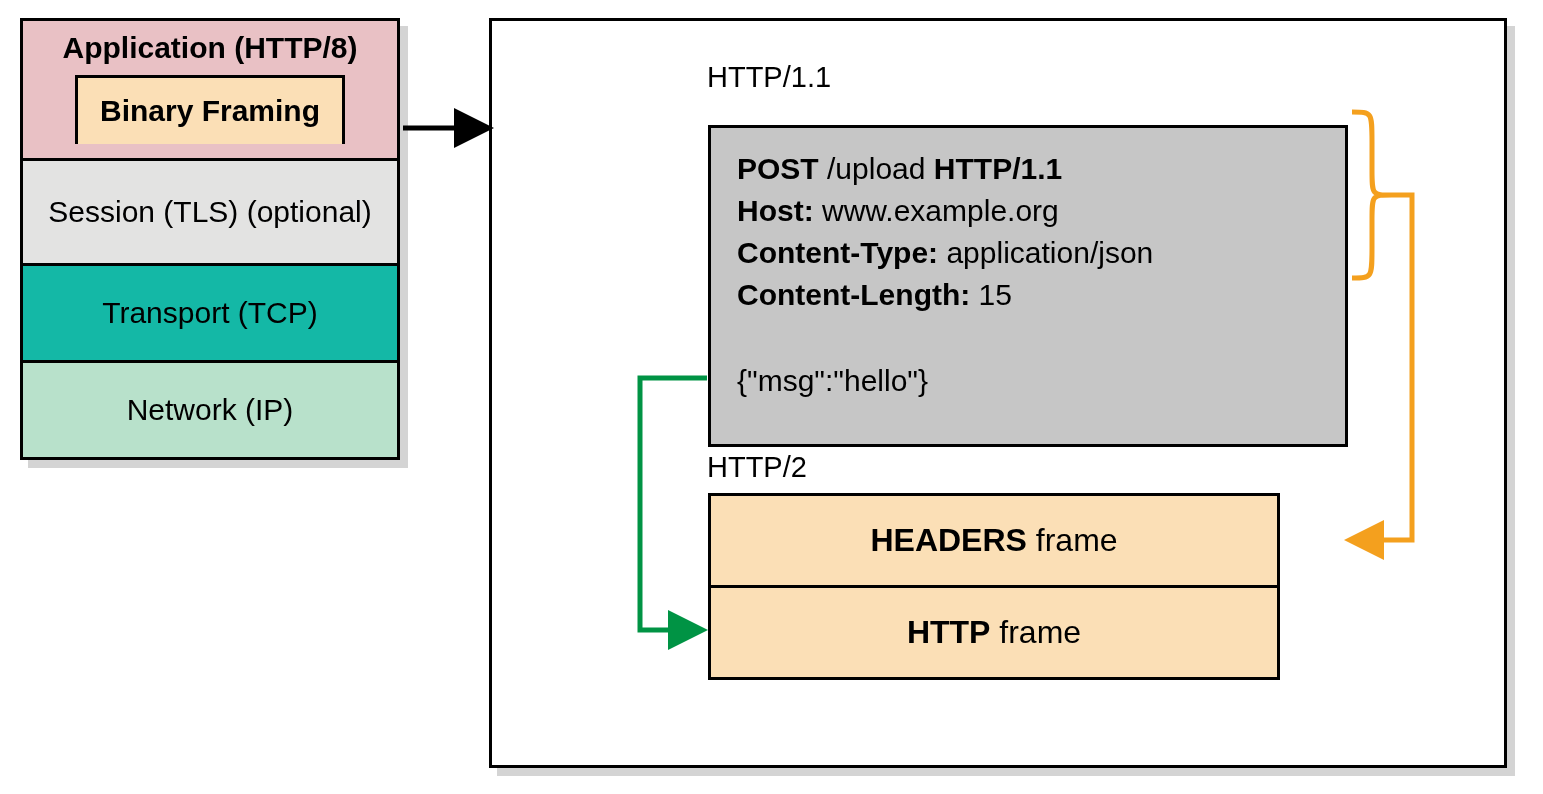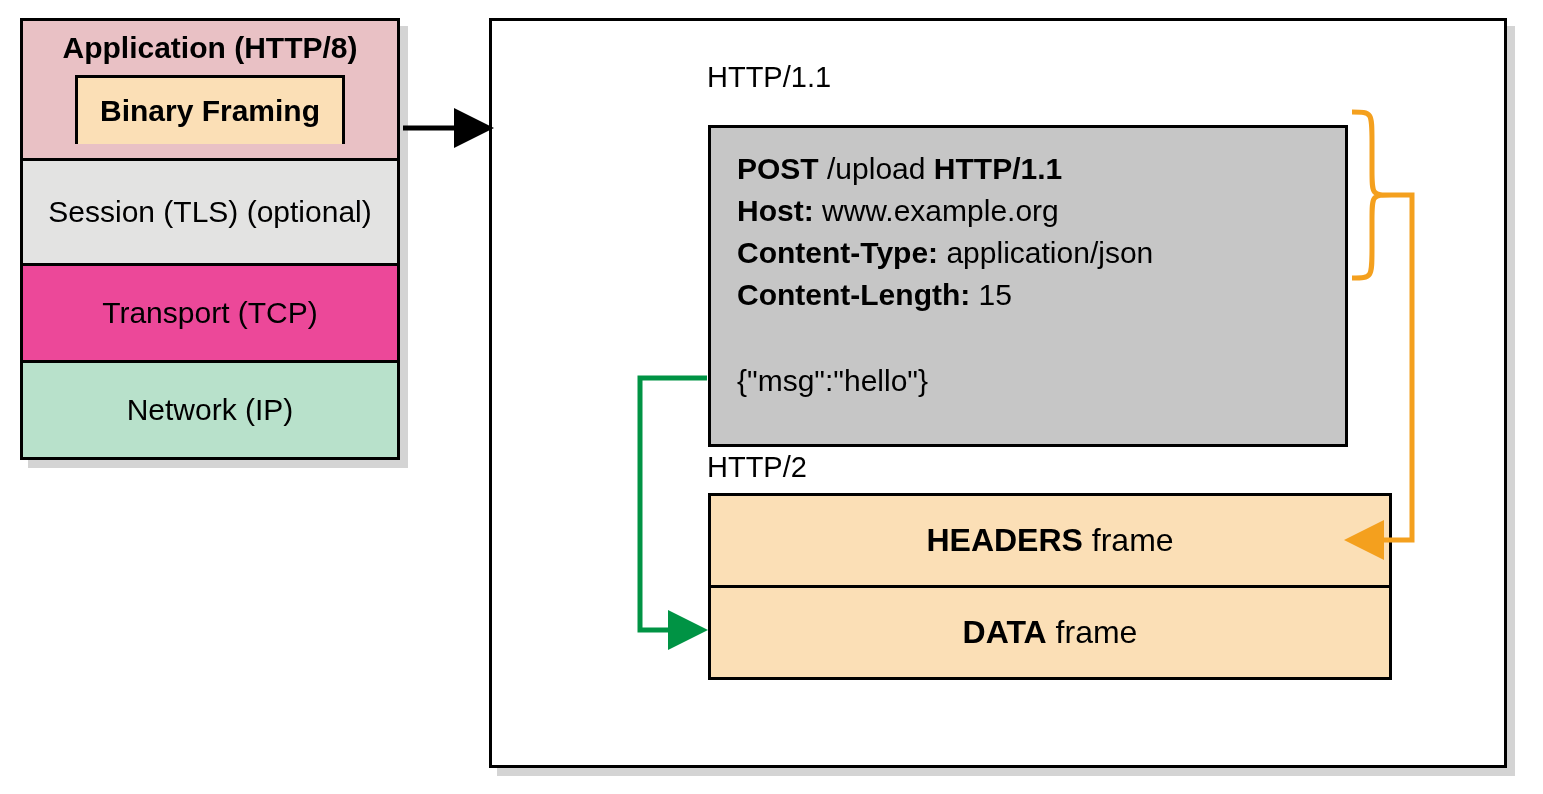--- a/index.html
+++ b/index.html
@@ -47,21 +47,21 @@
       border-bottom: none;
       margin: 0 42px;
       padding: 16px 10px;
       font-weight: bold;
     }
     .layer-session {
       background: #e3e3e2;
       padding: 34px 10px;
     }
     .layer-transport {
-      background: #ec4899;
+      background: #14b8a6;
       padding: 30px 10px;
     }
     .layer-network {
       background: #b8e1cb;
       padding: 30px 10px;
     }
     .right-panel {
       position: absolute;
       left: 489px;
       top: 18px;
@@ -96,21 +96,21 @@
     .http2-label {
       position: absolute;
       left: 215px;
       top: 430px;
       font-size: 29px;
     }
     .frames-box {
       position: absolute;
       left: 216px;
       top: 472px;
-      width: 684px;
+      width: 572px;
       border: 3px solid #000;
     }
     .frame {
       background: #fbdfb6;
       text-align: center;
       padding: 26px 10px;
       font-size: 32px;
     }
     .frame:first-child {
       border-bottom: 3px solid #000;
@@ -163,21 +163,21 @@
     <div class="body-line">{"msg":"hello"}</div>
   </div>
 
   <div class="http2-label">HTTP/2</div>
   <div class="frames-box">
     <div class="frame">
       <b>HEADERS</b>
       <span>frame</span>
     </div>
     <div class="frame">
-      <b>DATA</b>
+      <b>HTTP</b>
       <span>frame</span>
     </div>
   </div>
 </div>
 
 <svg class="svg-overlay">
   <defs>
     <marker id="arrow-black" viewBox="0 0 10 10" refX="8" refY="5" markerWidth="8" markerHeight="8" orient="auto-start-reverse">
       <path d="M 0 0 L 10 5 L 0 10 z" fill="#000"></path>
     </marker>

